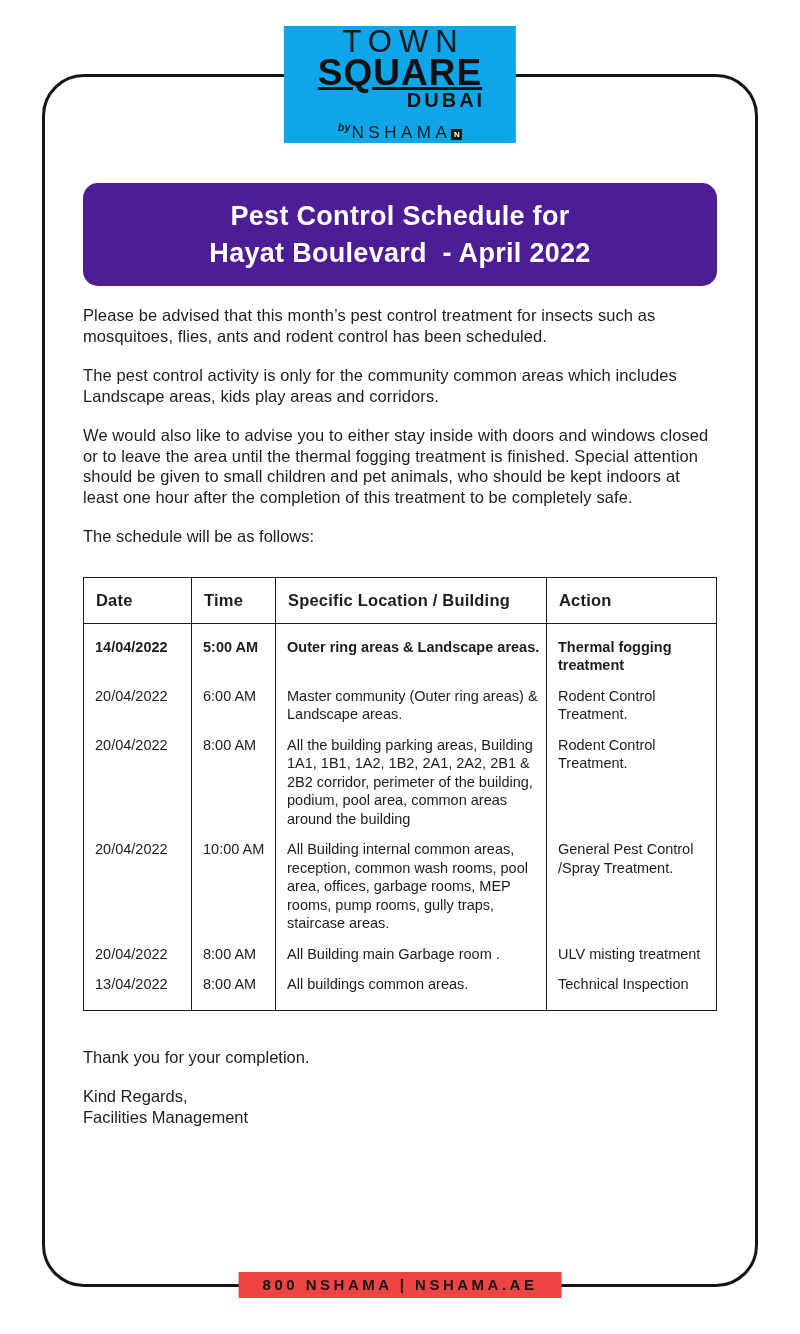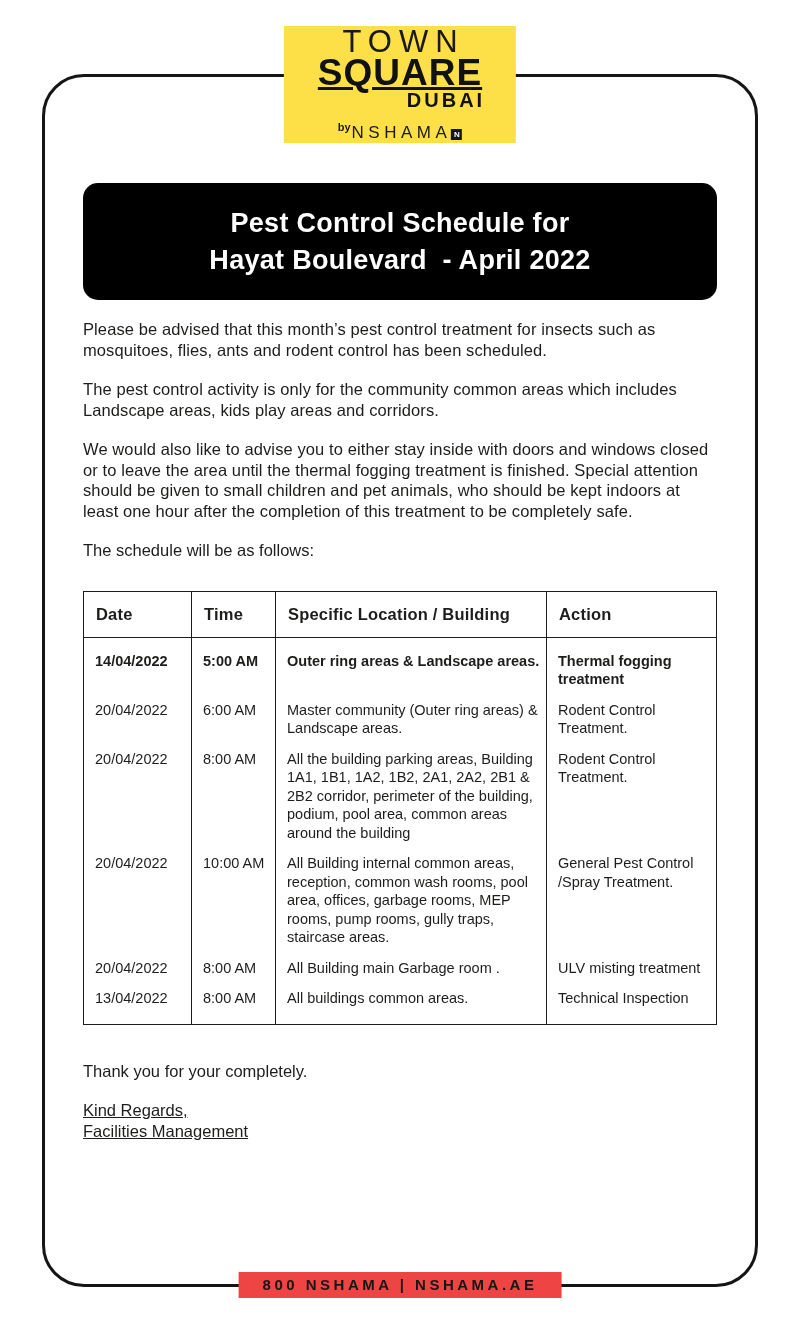--- a/index.html
+++ b/index.html
@@ -8,35 +8,35 @@
     font-family:"Liberation Sans", sans-serif; color:#1d1d1b; overflow:hidden;
   }
   
   .frame {
     position:absolute; left:42px; top:74px; width:716px; height:1213px;
     border:3px solid #151515; border-radius:42px; box-sizing:border-box;
   }
   
   .logo-block {
     position:absolute; left:50%; top:26px; transform:translateX(-50%);
-    background:#fde047; padding:0 34px; z-index:3; text-align:center;
+    background:#0ea5e9; padding:0 34px; z-index:3; text-align:center;
   }
   .logo-inner { width:max-content; margin:0 auto; }
   .logo-town  { font-size:31px; line-height:31px; font-weight:400; letter-spacing:7px; margin-right:-7px; text-align:center; color:#191919; }
   .logo-square{ font-size:37px; line-height:32px; font-weight:800; letter-spacing:1px; color:#111111;text-decoration:underline; }
   .logo-dubai { font-size:20px; line-height:22px; font-weight:700; letter-spacing:3px; margin-right:-3px; text-align:right; color:#111111; }
   .logo-byline{ margin-top:10px; white-space:nowrap; text-align:center; }
-  .logo-by    { font-size:11px; font-weight:600; vertical-align:7px; margin-right:1px; color:#1b1b1b; }
+  .logo-by    { font-size:11px; font-weight:600; vertical-align:7px; margin-right:1px; color:#1b1b1b;font-style:italic; }
   .logo-nshama{ font-size:17px; font-weight:500; letter-spacing:4.5px; color:#1b1b1b;margin-top:13px; }
   .nshama-mark{ display:inline-block; width:11px; height:11px; background:#161616; color:#ffffff;
                 font-size:8px; line-height:11px; font-weight:700; text-align:center; vertical-align:1px; }
   
   .content { position:absolute; left:83px; top:183px; width:634px; }
   .banner {
-    width:634px; height:117px; background:#000000; border-radius:15px;
+    width:634px; height:103px; background:#4c1d95; border-radius:15px;
     display:flex; flex-direction:column; align-items:center; justify-content:center;
   }
   .banner div { color:#ffffff; font-size:27px; line-height:37px; font-weight:700; letter-spacing:0.3px; text-align:center; }
   .salutation { margin-top:45px; font-size:16.5px; line-height:21px; }
   .para { margin:19px 0 0 0; font-size:16.5px; line-height:20.5px; letter-spacing:0.1px; }
   .intro { margin:19px 0 0 0; font-size:16.5px; line-height:20.5px; }
   
   table.schedule { margin-top:30px; width:633px; border-collapse:collapse; table-layout:fixed;
                    border:1.5px solid #1d1d1b; }
   table.schedule col.c-date { width:108px; }
@@ -50,21 +50,21 @@
   }
   table.schedule th:first-child { border-left:none; }
   table.schedule td {
     border-left:1.5px solid #1d1d1b; text-align:left; vertical-align:top;
     font-size:14.5px; line-height:18.5px; padding:9px 4px 3px 11px;
   }
   table.schedule td:first-child { border-left:none; }
   table.schedule tbody tr:first-child td { padding-top:14px;font-weight:bold; }
   table.schedule tbody tr:last-child td  { padding-bottom:16px; }
   .closing   { margin-top:36px; font-size:16.5px; line-height:20.5px; }
-  .regards   { margin-top:19px; font-size:16.5px; line-height:20.5px;text-decoration:underline; }
+  .regards   { margin-top:19px; font-size:16.5px; line-height:20.5px; }
   
   .footer-label {
     position:absolute; left:50%; bottom:-14px; transform:translateX(-50%);
     background:#ef4444; padding:0 24px; white-space:nowrap;
     font-size:15px; line-height:26px; font-weight:700; letter-spacing:3.5px; color:#161616;
   }
 </style>
 </head>
 <body>
 
@@ -149,21 +149,21 @@
           </tr>
           <tr>
             <td>13/04/2022</td>
             <td>8:00 AM</td>
             <td>All buildings common areas.</td>
             <td>Technical Inspection</td>
           </tr>
         </tbody>
     </table>
 
-    <div class="closing">Thank you for your completely.</div>
+    <div class="closing">Thank you for your completion.</div>
 
     <div class="regards">
       <div>Kind Regards,</div>
       <div>Facilities Management</div>
     </div>
 
   </div>
 
 </div>
 

